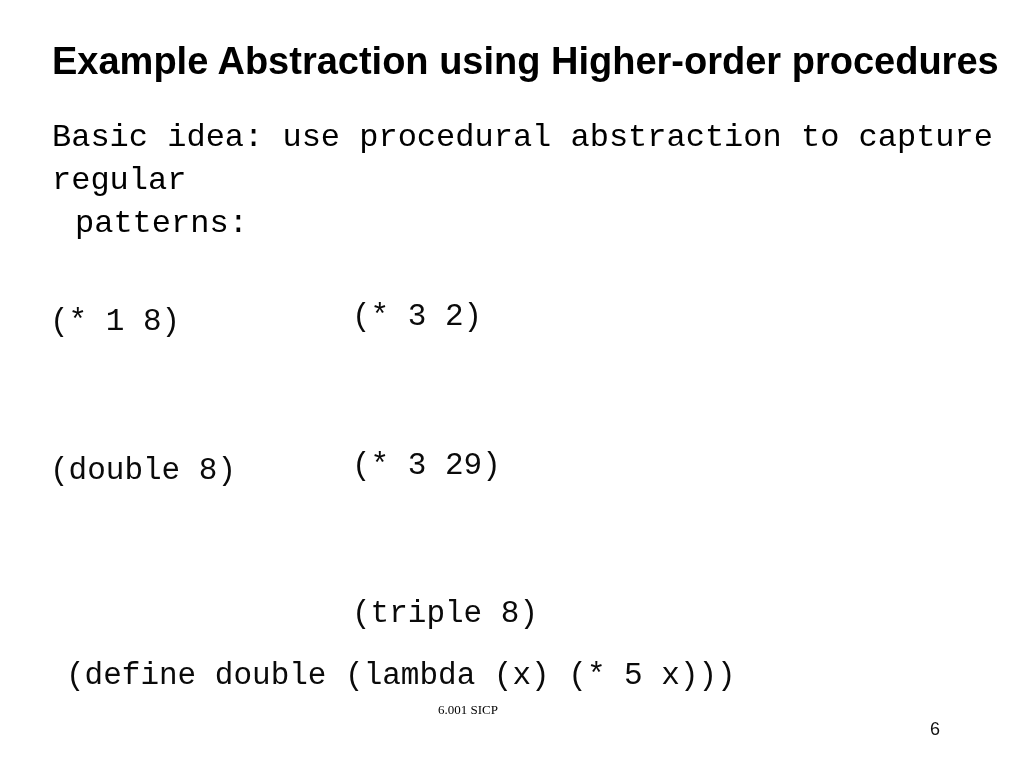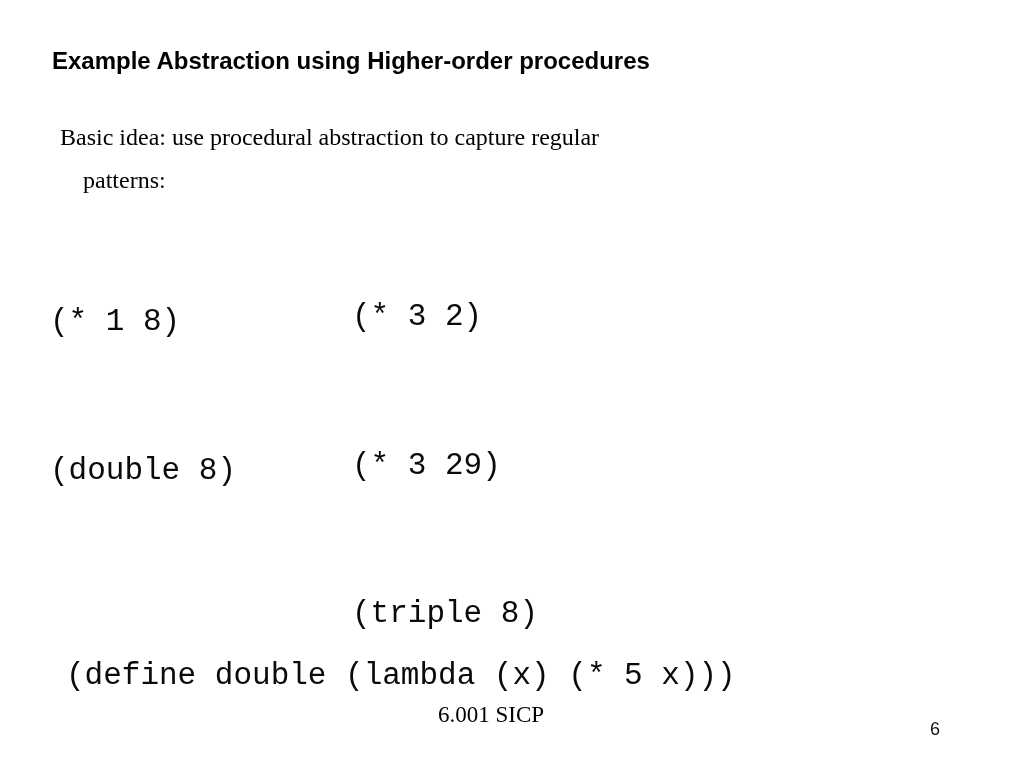--- a/index.html
+++ b/index.html
@@ -15,30 +15,30 @@
     color: #000000;
     overflow: hidden;
   }
   .title {
     position: absolute;
     left: 52px;
     top: 44px;
     margin: 0;
     font-family: "Liberation Sans", sans-serif;
     font-weight: bold;
-    font-size: 24px;
+    font-size: 38px;
     line-height: 34px;
     color: #000000;
   }
   .body-text {
     position: absolute;
-    left: 60px;
+    left: 52px;
     top: 116px;
-    font-family: Liberation Serif, serif;
-    font-size: 24px;
+    font-family: Liberation Mono, monospace;
+    font-size: 32px;
     line-height: 43px;
     color: #000000;
   }
   .body-line2 {
     padding-left: 23px;
   }
   .code-col {
     position: absolute;
     font-family: "Liberation Mono", monospace;
     font-size: 31px;
@@ -56,21 +56,21 @@
     font-size: 31px;
     line-height: 59px;
     white-space: pre;
     color: #0a0a0a;
   }
   .footer-course {
     position: absolute;
     left: 438px;
     top: 702px;
     font-family: "Liberation Serif", serif;
-    font-size: 23px;
+    font-size: 13px;
     color: #000000;
   }
   .page-number {
     position: absolute;
     left: 930px;
     top: 719px;
     font-family: "Liberation Sans", sans-serif;
     font-size: 18px;
     color: #111111;
   }

